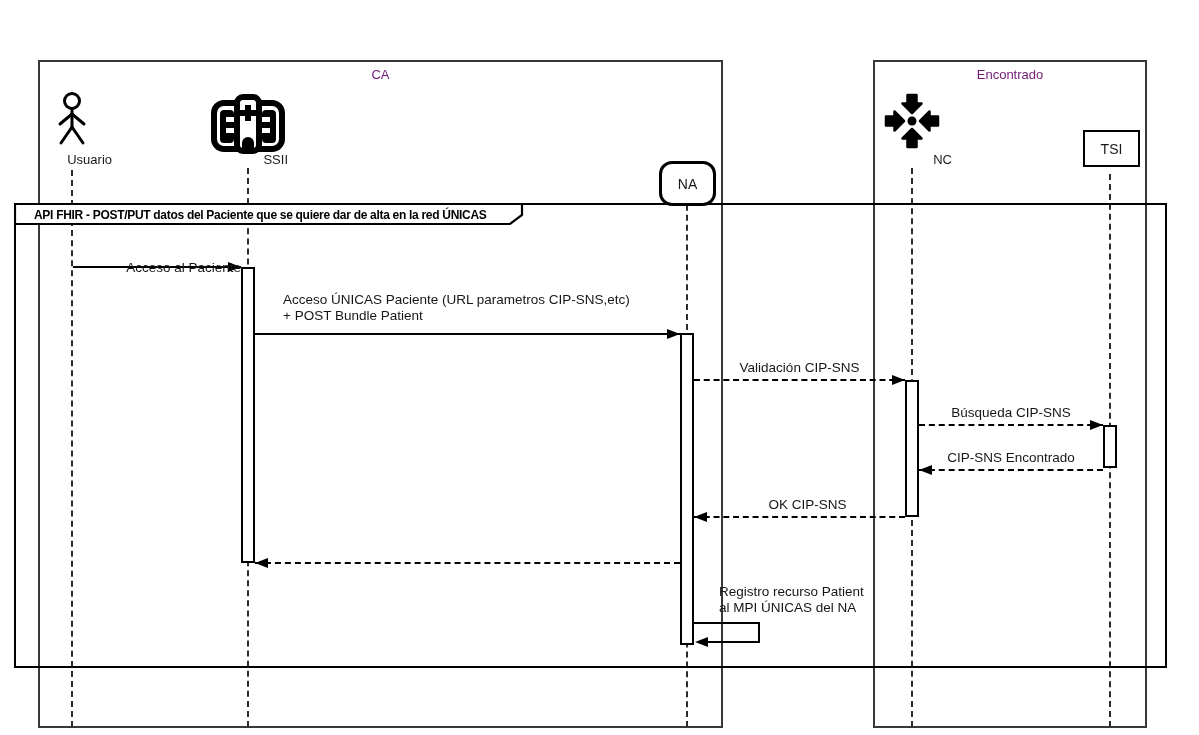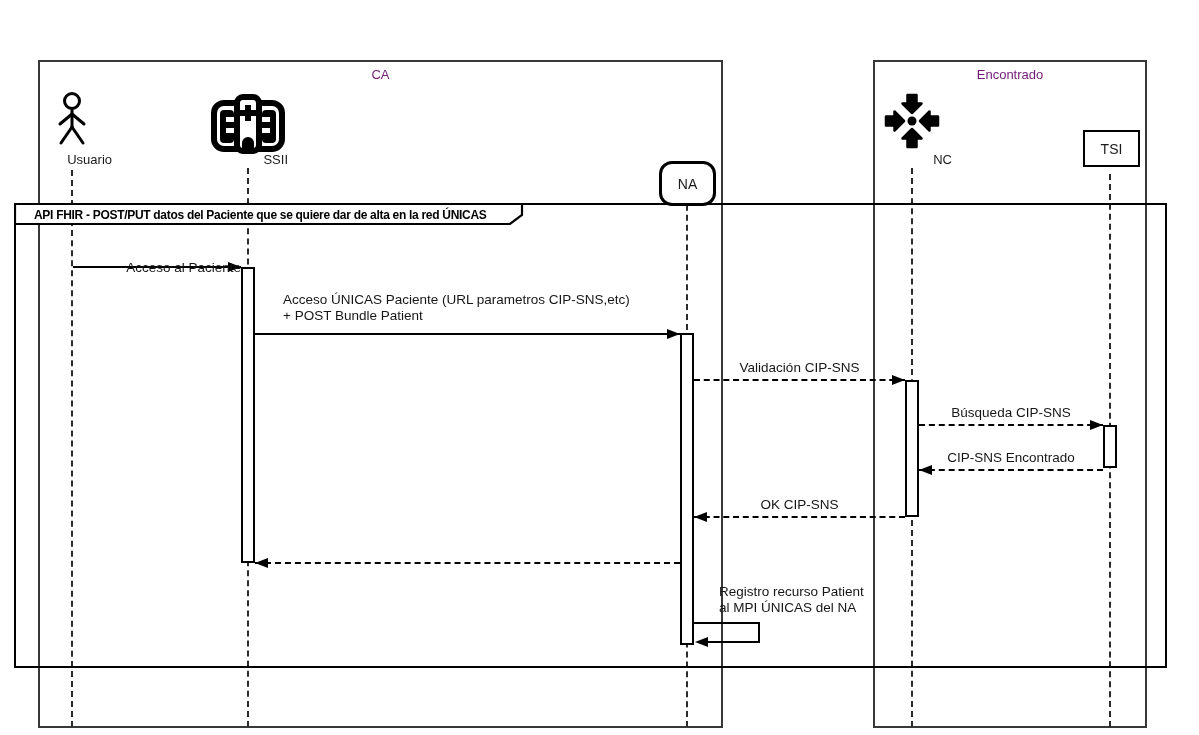--- a/index.html
+++ b/index.html
@@ -141,21 +141,21 @@
   <div class="arrow-r" style="left:892px;top:374.5px;"></div>
 
   <div class="msg-label tc" style="left:919px;top:405px;width:184px;">Búsqueda CIP-SNS</div>
   <div class="msg-line dashed" style="left:919px;top:424px;width:184px;"></div>
   <div class="arrow-r" style="left:1090px;top:419.5px;"></div>
 
   <div class="msg-label tc" style="left:919px;top:450px;width:184px;">CIP-SNS Encontrado</div>
   <div class="msg-line dashed" style="left:919px;top:469px;width:184px;"></div>
   <div class="arrow-l" style="left:919px;top:464.5px;"></div>
 
-  <div class="msg-label tc" style="left:694px;top:497px;width:211px;">OK CIP-SNS</div>
+  <div class="msg-label tc" style="left:694px;top:497px;width:211px;padding-left:8px;">OK CIP-SNS</div>
   <div class="msg-line dashed" style="left:694px;top:516px;width:211px;"></div>
   <div class="arrow-l" style="left:694px;top:511.5px;"></div>
 
   <div class="msg-line dashed" style="left:255px;top:562px;width:425px;"></div>
   <div class="arrow-l" style="left:255px;top:557.5px;"></div>
 
   <div class="msg-label" style="left:719px;top:584px;">Registro recurso Patient</div>
   <div class="msg-label" style="left:719px;top:600px;">al MPI ÚNICAS del NA</div>
   <div class="loop-seg" style="left:694px;top:622px;width:66px;border-top:2px solid #000;"></div>
   <div class="loop-seg" style="left:758px;top:622px;height:21px;border-left:2px solid #000;"></div>

